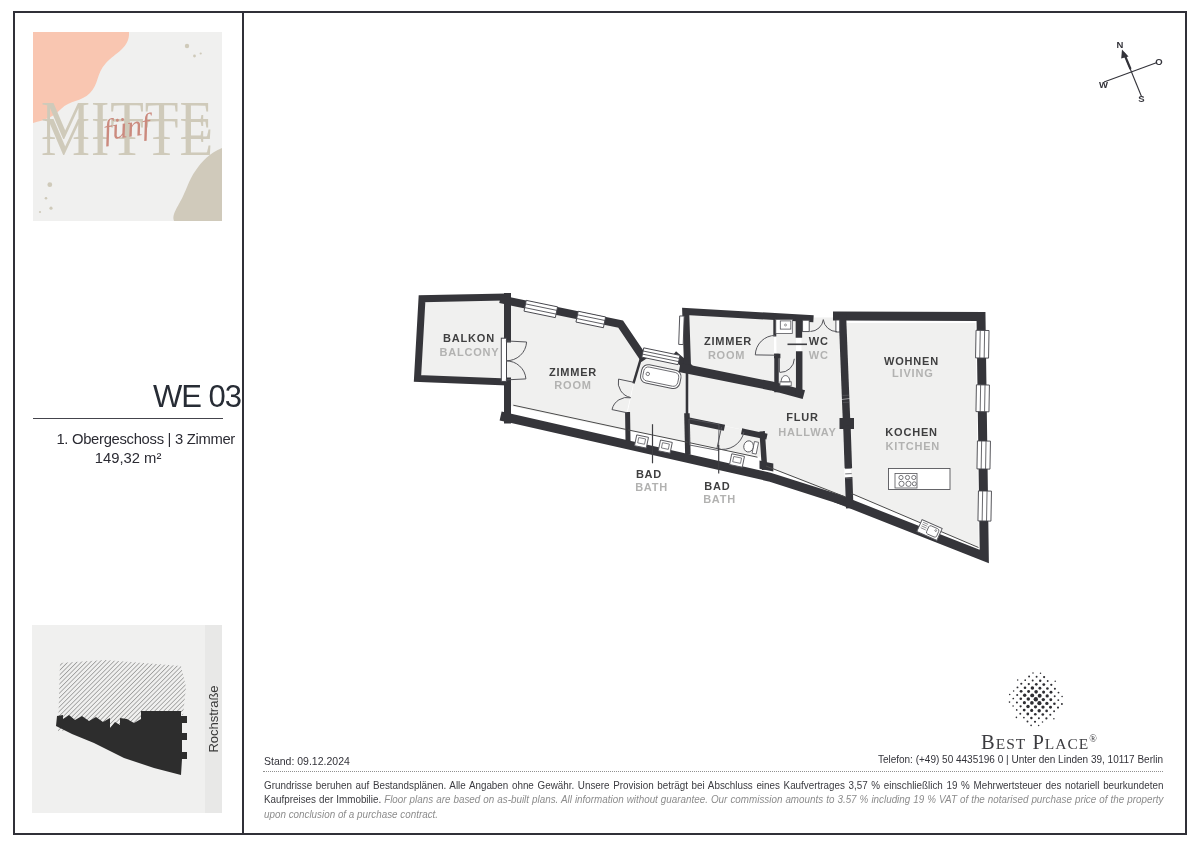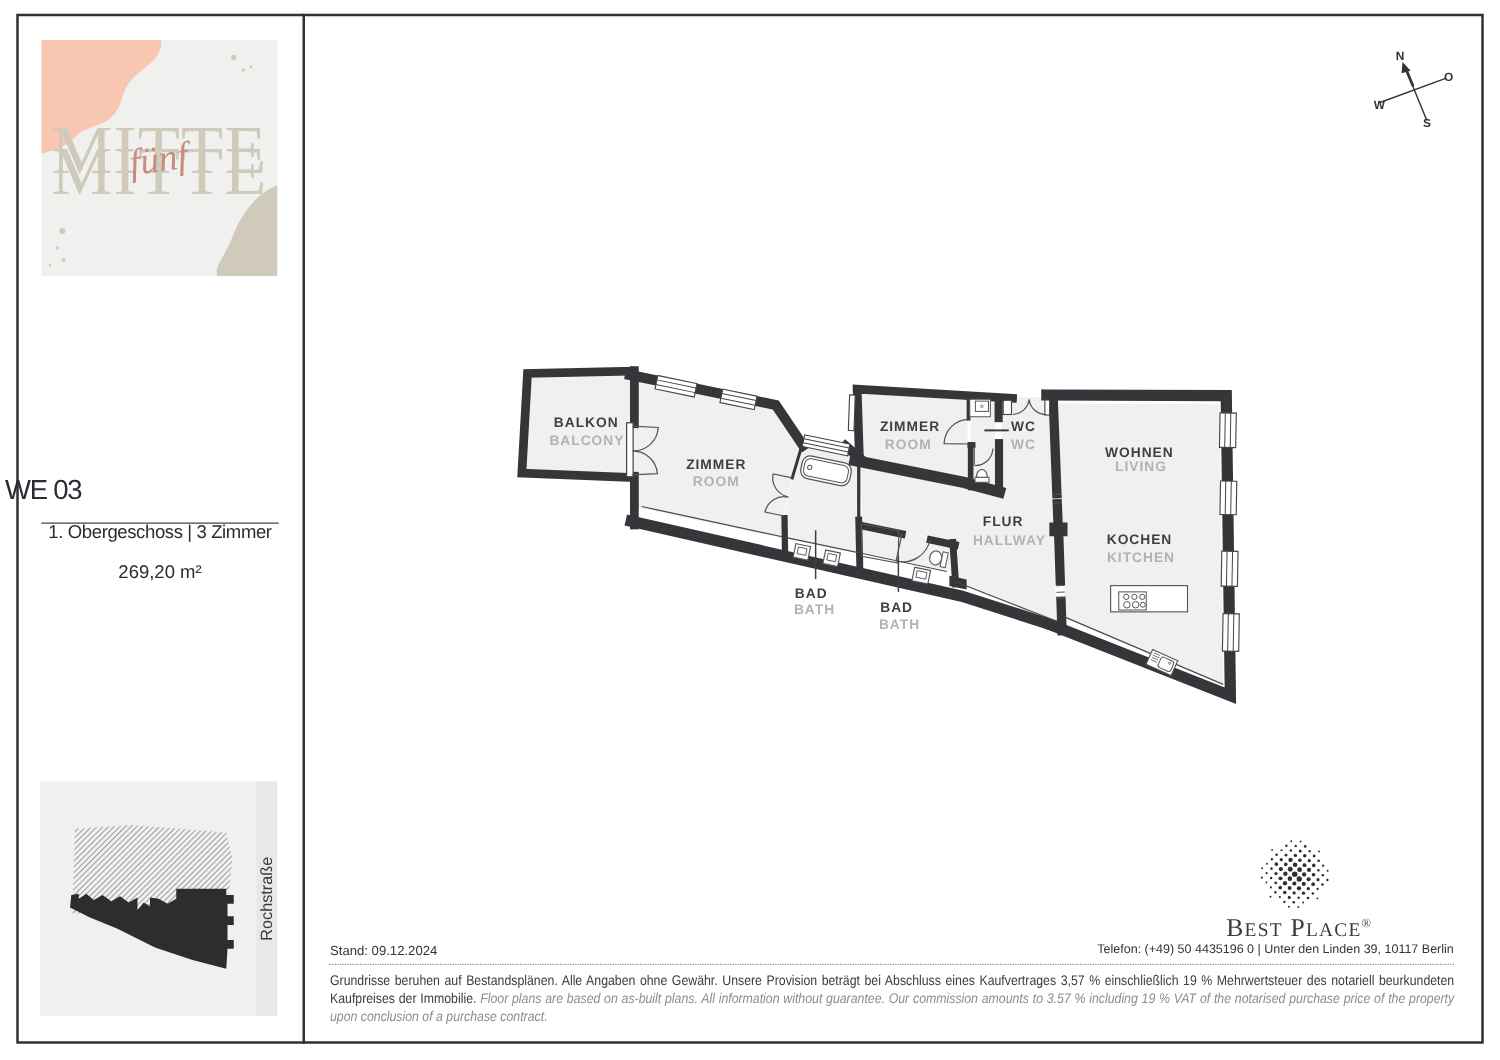--- a/index.html
+++ b/index.html
@@ -32,27 +32,27 @@
     <circle cx="154" cy="14" r="2.2"></circle>
       <circle cx="161.5" cy="24" r="1.4"></circle>
       <circle cx="167.7" cy="21.5" r="1.1"></circle>
     <circle cx="16.8" cy="152.7" r="2.4"></circle>
       <circle cx="13" cy="166.3" r="1.3"></circle>
       <circle cx="18" cy="176.2" r="1.6"></circle>
       <circle cx="7" cy="180" r="1.1"></circle>
   </g>
 </svg>
 
-<div class="abs" style="left:4px;top:379px;width:214px;text-align:left;font-size:22px;color:#272c35;letter-spacing:-1px">WE 03</div>
+<div class="abs" style="left:27px;top:379px;width:214px;text-align:right;font-size:31px;color:#272c35;letter-spacing:-1px">WE 03</div>
 
 <div class="abs" style="left:33px;top:418px;width:190px;height:1px;background:#44444c"></div>
 
-<div class="abs" style="left:21px;top:418px;width:214px;text-align:center;font-size:14.8px;letter-spacing:-0.3px;color:#2b2b33">1. Obergeschoss | 3 Zimmer</div>
-
-<div class="abs" style="left:21px;top:450px;width:214px;text-align:center;font-size:14.8px;color:#2b2b33">269,20 m²</div>
+<div class="abs" style="left:21px;top:431px;width:214px;text-align:right;font-size:14.8px;letter-spacing:-0.3px;color:#2b2b33">1. Obergeschoss | 3 Zimmer</div>
+
+<div class="abs" style="left:21px;top:450px;width:214px;text-align:center;font-size:14.8px;color:#2b2b33">149,32 m²</div>
 
 <svg class="abs" style="left:32px;top:625px" width="190" height="188" viewBox="0 0 190 188">
   <defs>
     <pattern id="hatch" width="3.2" height="3.2" patternUnits="userSpaceOnUse" patternTransform="rotate(45)">
       <rect width="3.2" height="3.2" fill="#f0f0ef"></rect>
       <line x1="0" y1="0" x2="0" y2="3.2" stroke="#5a5a5a" stroke-width="0.9"></line>
     </pattern>
   </defs>
 
   <rect x="0" y="0" width="173" height="188" fill="#f0f0ef"></rect>

